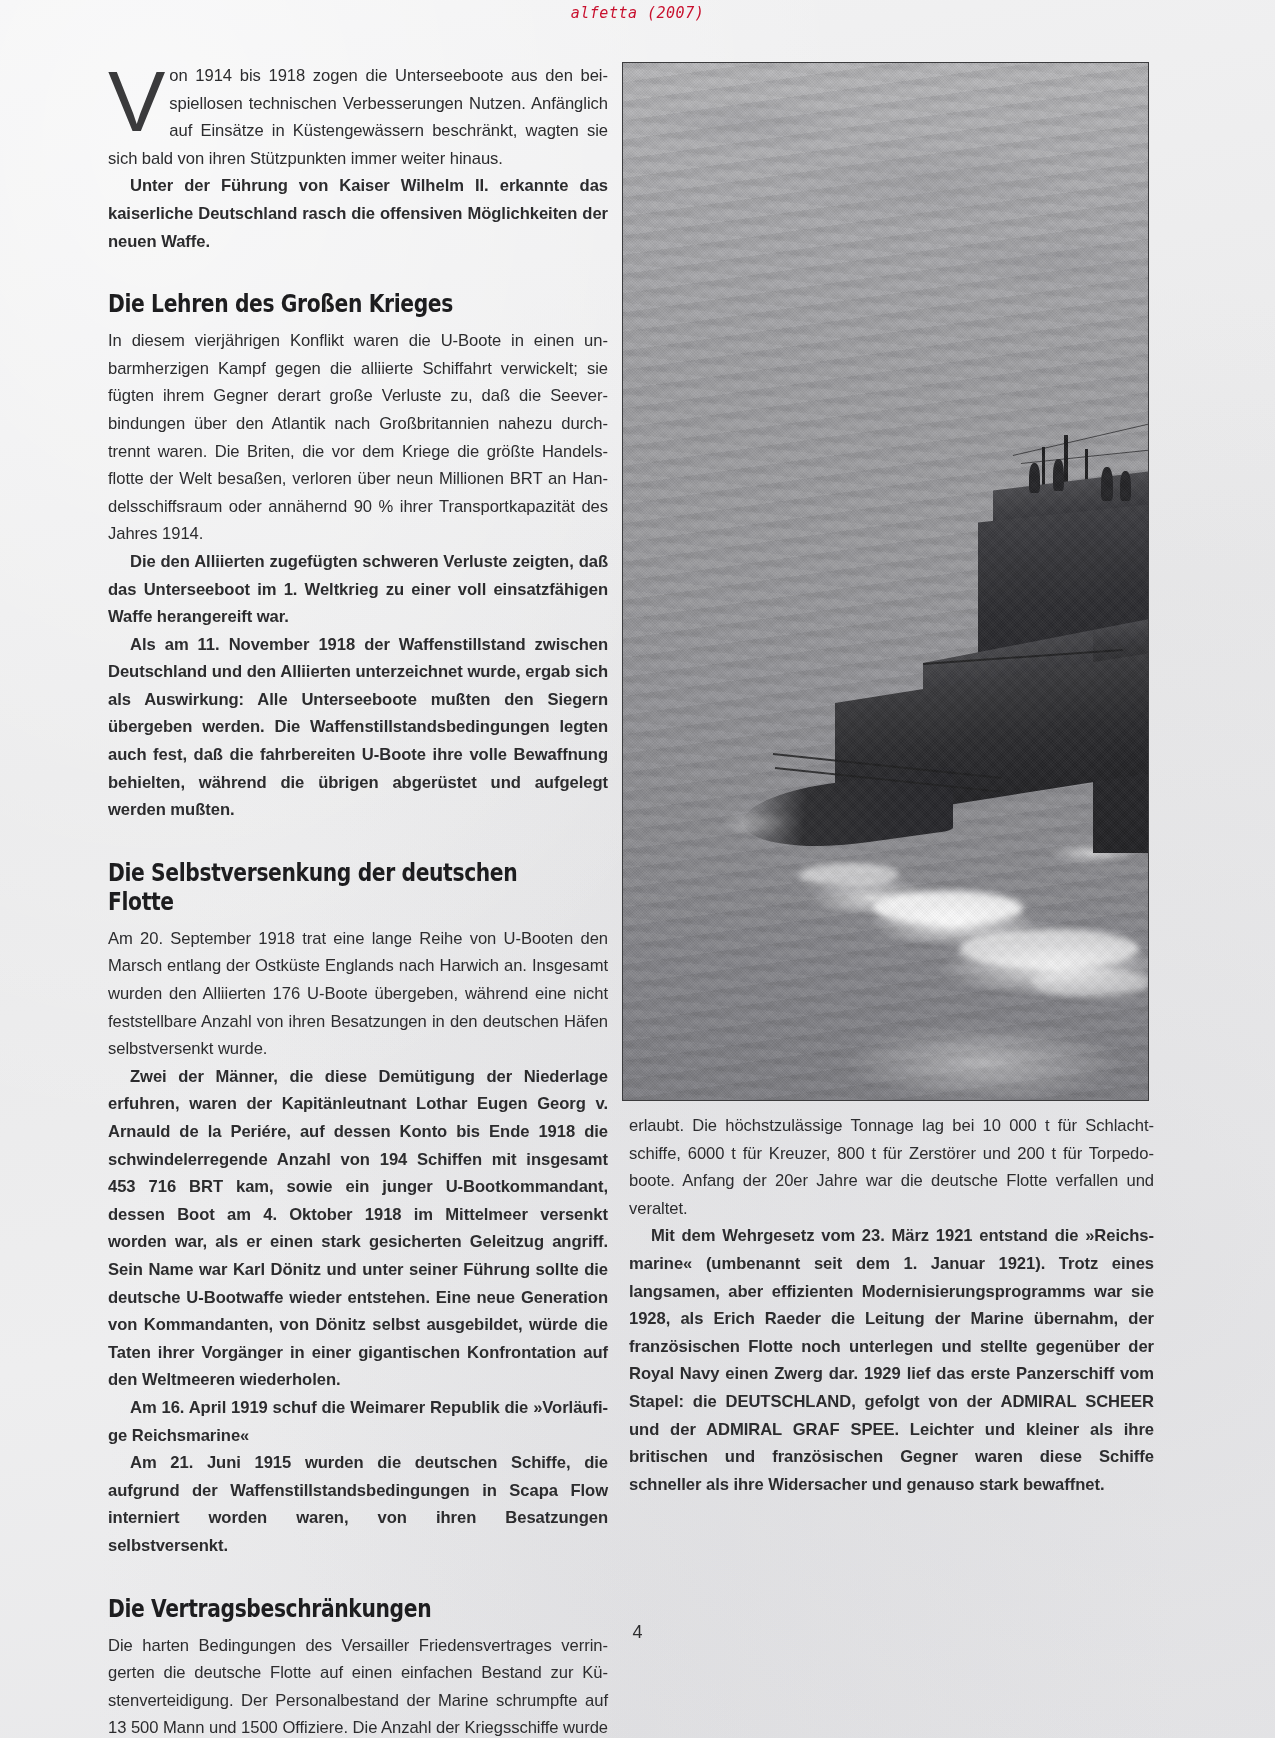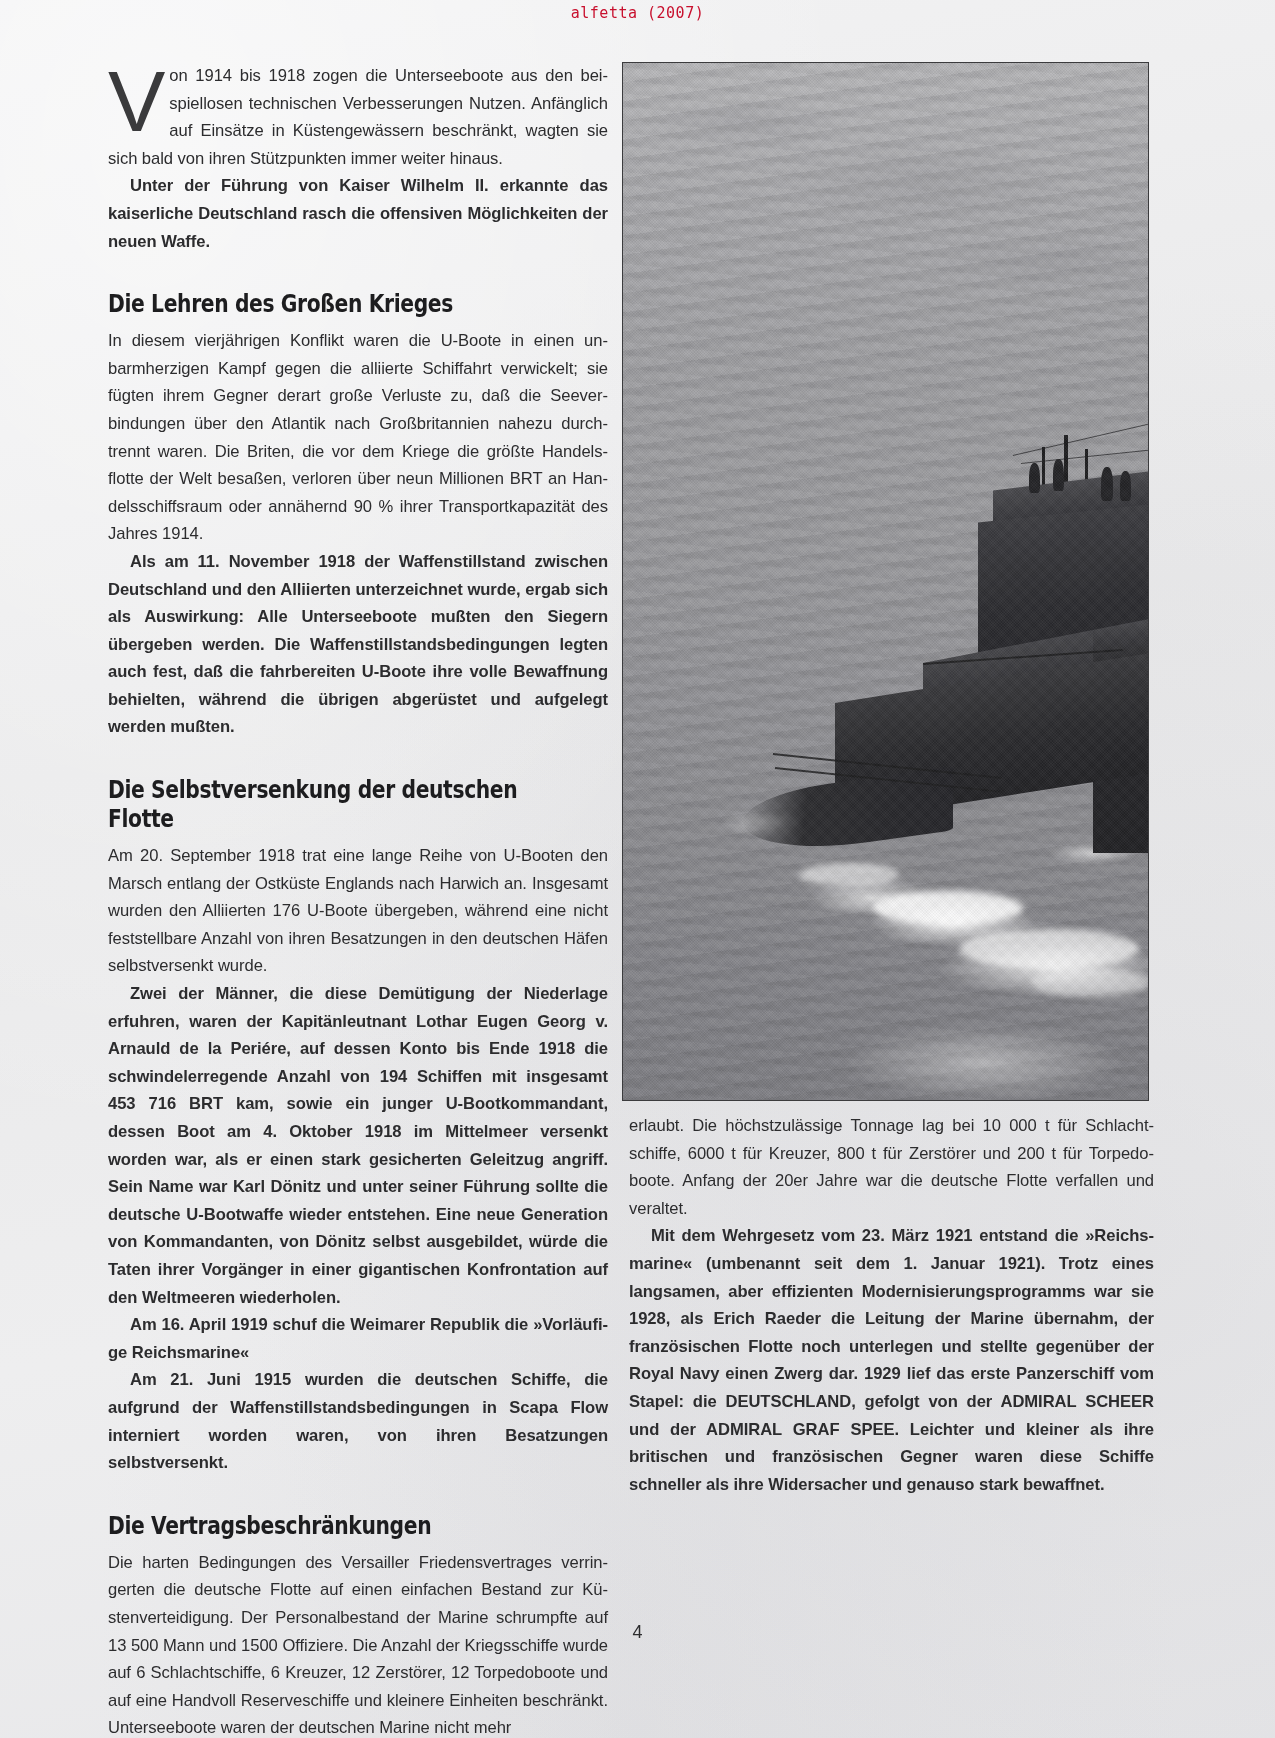--- a/index.html
+++ b/index.html
@@ -29,20 +29,21 @@
     position: absolute;
     top: 4px;
     left: 0;
     width: 1275px;
     text-align: center;
     font-family: "DejaVu Sans Mono", "Liberation Mono", monospace;
     font-size: 15px;
     letter-spacing: 0.5px;
     color: #c8102e;
     z-index: 20;
+    font-style: italic;
   }
   .page {
     position: absolute;
     left: 0; top: 0;
     width: 1275px;
     height: 1738px;
     z-index: 5;
   }
   
   .col-left {
@@ -298,20 +299,21 @@
 
   <div class="col-left">
 
     <p class="body dropcap-para noindent"><span class="dropcap">V</span><span>on 1914 bis 1918 zogen die Unterseeboote aus den bei­spiellosen technischen Verbesserungen Nutzen. Anfäng­lich auf Einsätze in Küstengewässern beschränkt, wagten sie sich bald von ihren Stützpunkten immer weiter hinaus.</span></p>
 
     <p class="body">Unter der Führung von Kaiser Wilhelm II. erkannte das kaiser­liche Deutschland rasch die offensiven Möglichkeiten der neuen Waffe.</p>
 
     <h2 class="section">Die Lehren des Großen Krieges</h2>
 
     <p class="body noindent">In diesem vierjährigen Konflikt waren die U-Boote in einen un­barmherzigen Kampf gegen die alliierte Schiffahrt verwickelt; sie fügten ihrem Gegner derart große Verluste zu, daß die Seever­bindungen über den Atlantik nach Großbritannien nahezu durch­trennt waren. Die Briten, die vor dem Kriege die größte Handels­flotte der Welt besaßen, verloren über neun Millionen BRT an Han­delsschiffsraum oder annähernd 90 % ihrer Transportkapazität des Jahres 1914.</p>
+    <p class="body">Die den Alliierten zugefügten schweren Verluste zeigten, daß das Unterseeboot im 1. Weltkrieg zu einer voll einsatzfähigen Waf­fe herangereift war.</p>
     <p class="body">Als am 11. November 1918 der Waffenstillstand zwischen Deutschland und den Alliierten unterzeichnet wurde, ergab sich als Auswirkung: Alle Unterseeboote mußten den Siegern übergeben werden. Die Waffenstillstandsbedingungen legten auch fest, daß die fahrbereiten U-Boote ihre volle Bewaffnung behielten, während die übrigen abgerüstet und aufgelegt werden mußten.</p>
 
     <h2 class="section">Die Selbstversenkung der deutschen Flotte</h2>
 
     <p class="body noindent">Am 20. September 1918 trat eine lange Reihe von U-Booten den Marsch entlang der Ostküste Englands nach Harwich an. Insge­samt wurden den Alliierten 176 U-Boote übergeben, während ei­ne nicht feststellbare Anzahl von ihren Besatzungen in den deut­schen Häfen selbstversenkt wurde.</p>
     <p class="body">Zwei der Männer, die diese Demütigung der Niederlage erfuh­ren, waren der Kapitänleutnant Lothar Eugen Georg v. Arnauld de la Periére, auf dessen Konto bis Ende 1918 die schwindelerre­gende Anzahl von 194 Schiffen mit insgesamt 453 716 BRT kam, sowie ein junger U-Bootkommandant, dessen Boot am 4. Okto­ber 1918 im Mittelmeer versenkt worden war, als er einen stark gesicherten Geleitzug angriff. Sein Name war Karl Dönitz und un­ter seiner Führung sollte die deutsche U-Bootwaffe wieder ent­stehen. Eine neue Generation von Kommandanten, von Dönitz selbst ausgebildet, würde die Taten ihrer Vorgänger in einer gi­gantischen Konfrontation auf den Weltmeeren wiederholen.</p>
     <p class="body">Am 16. April 1919 schuf die Weimarer Republik die »Vorläufi­ge Reichsmarine«</p>
     <p class="body">Am 21. Juni 1915 wurden die deutschen Schiffe, die aufgrund der Waffenstillstandsbedingungen in Scapa Flow interniert wor­den waren, von ihren Besatzungen selbstversenkt.</p>
 
     <h2 class="section">Die Vertragsbeschränkungen</h2>

